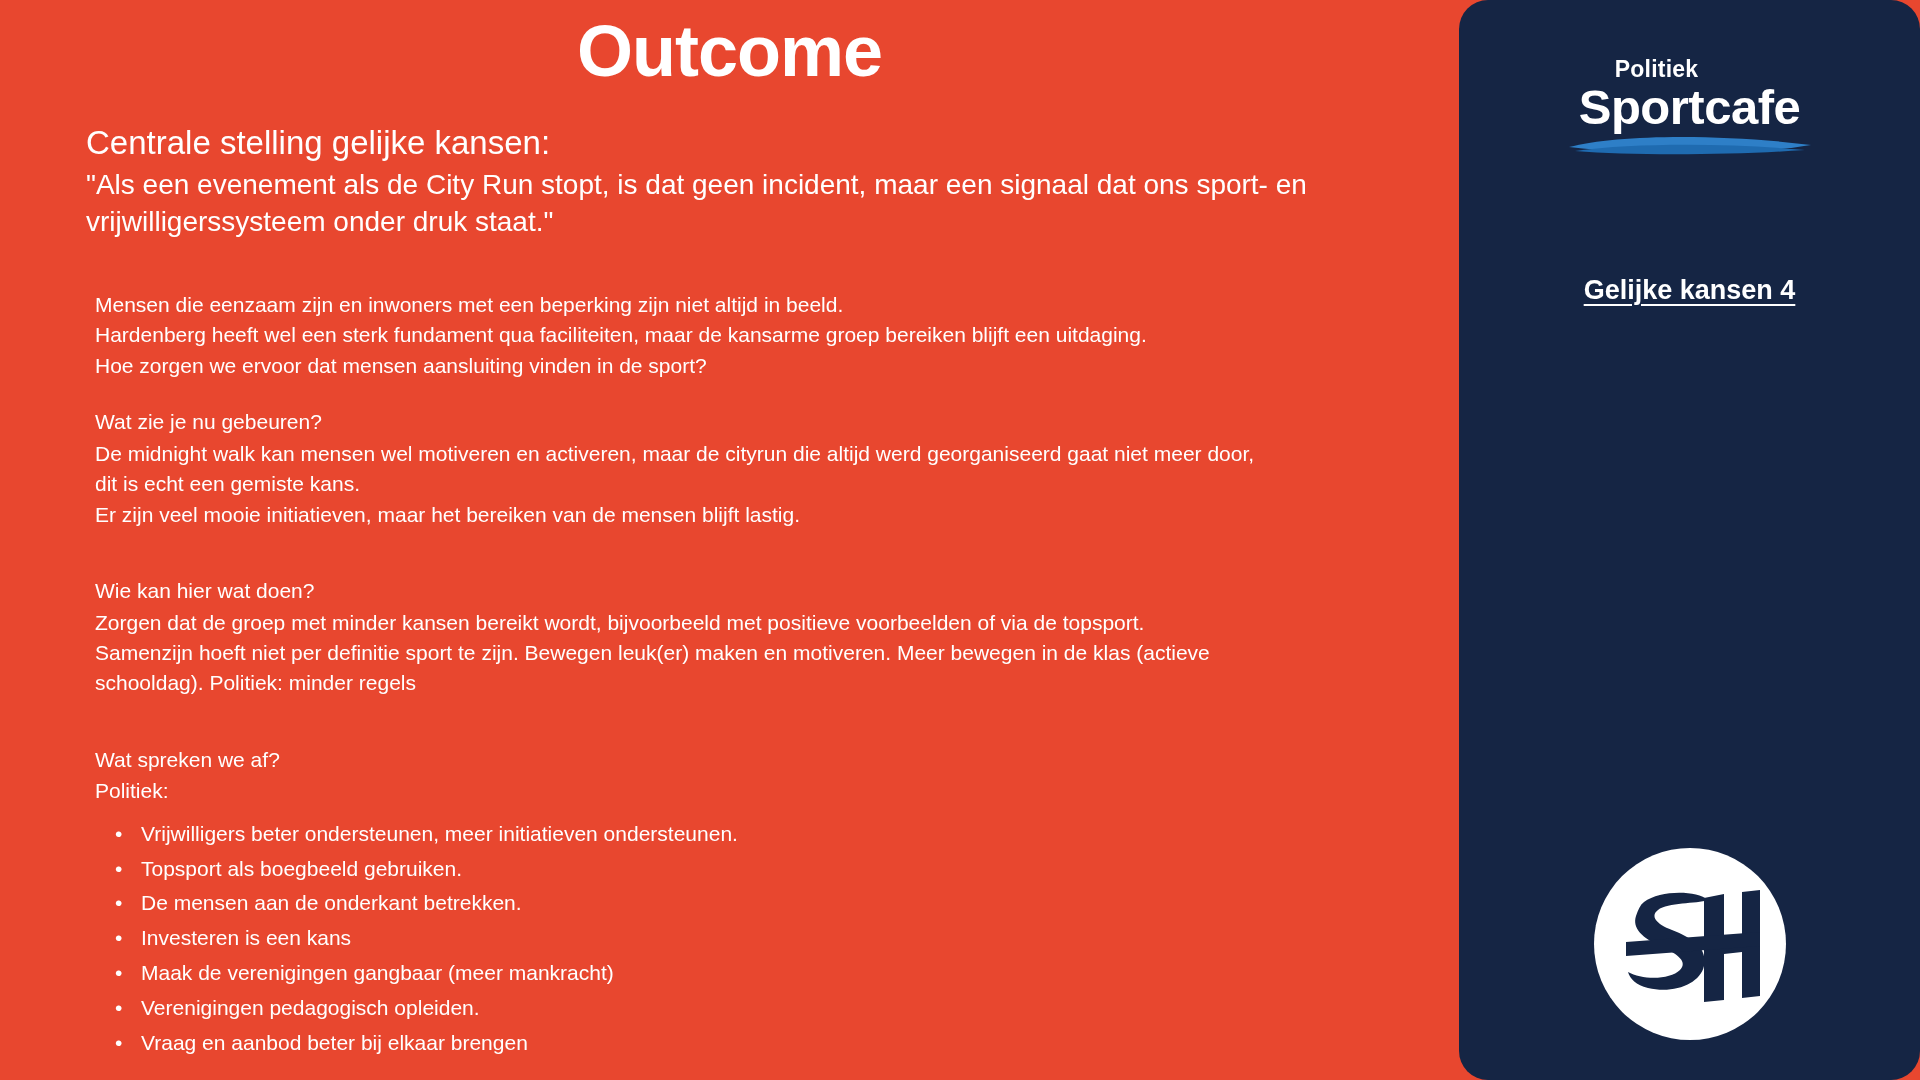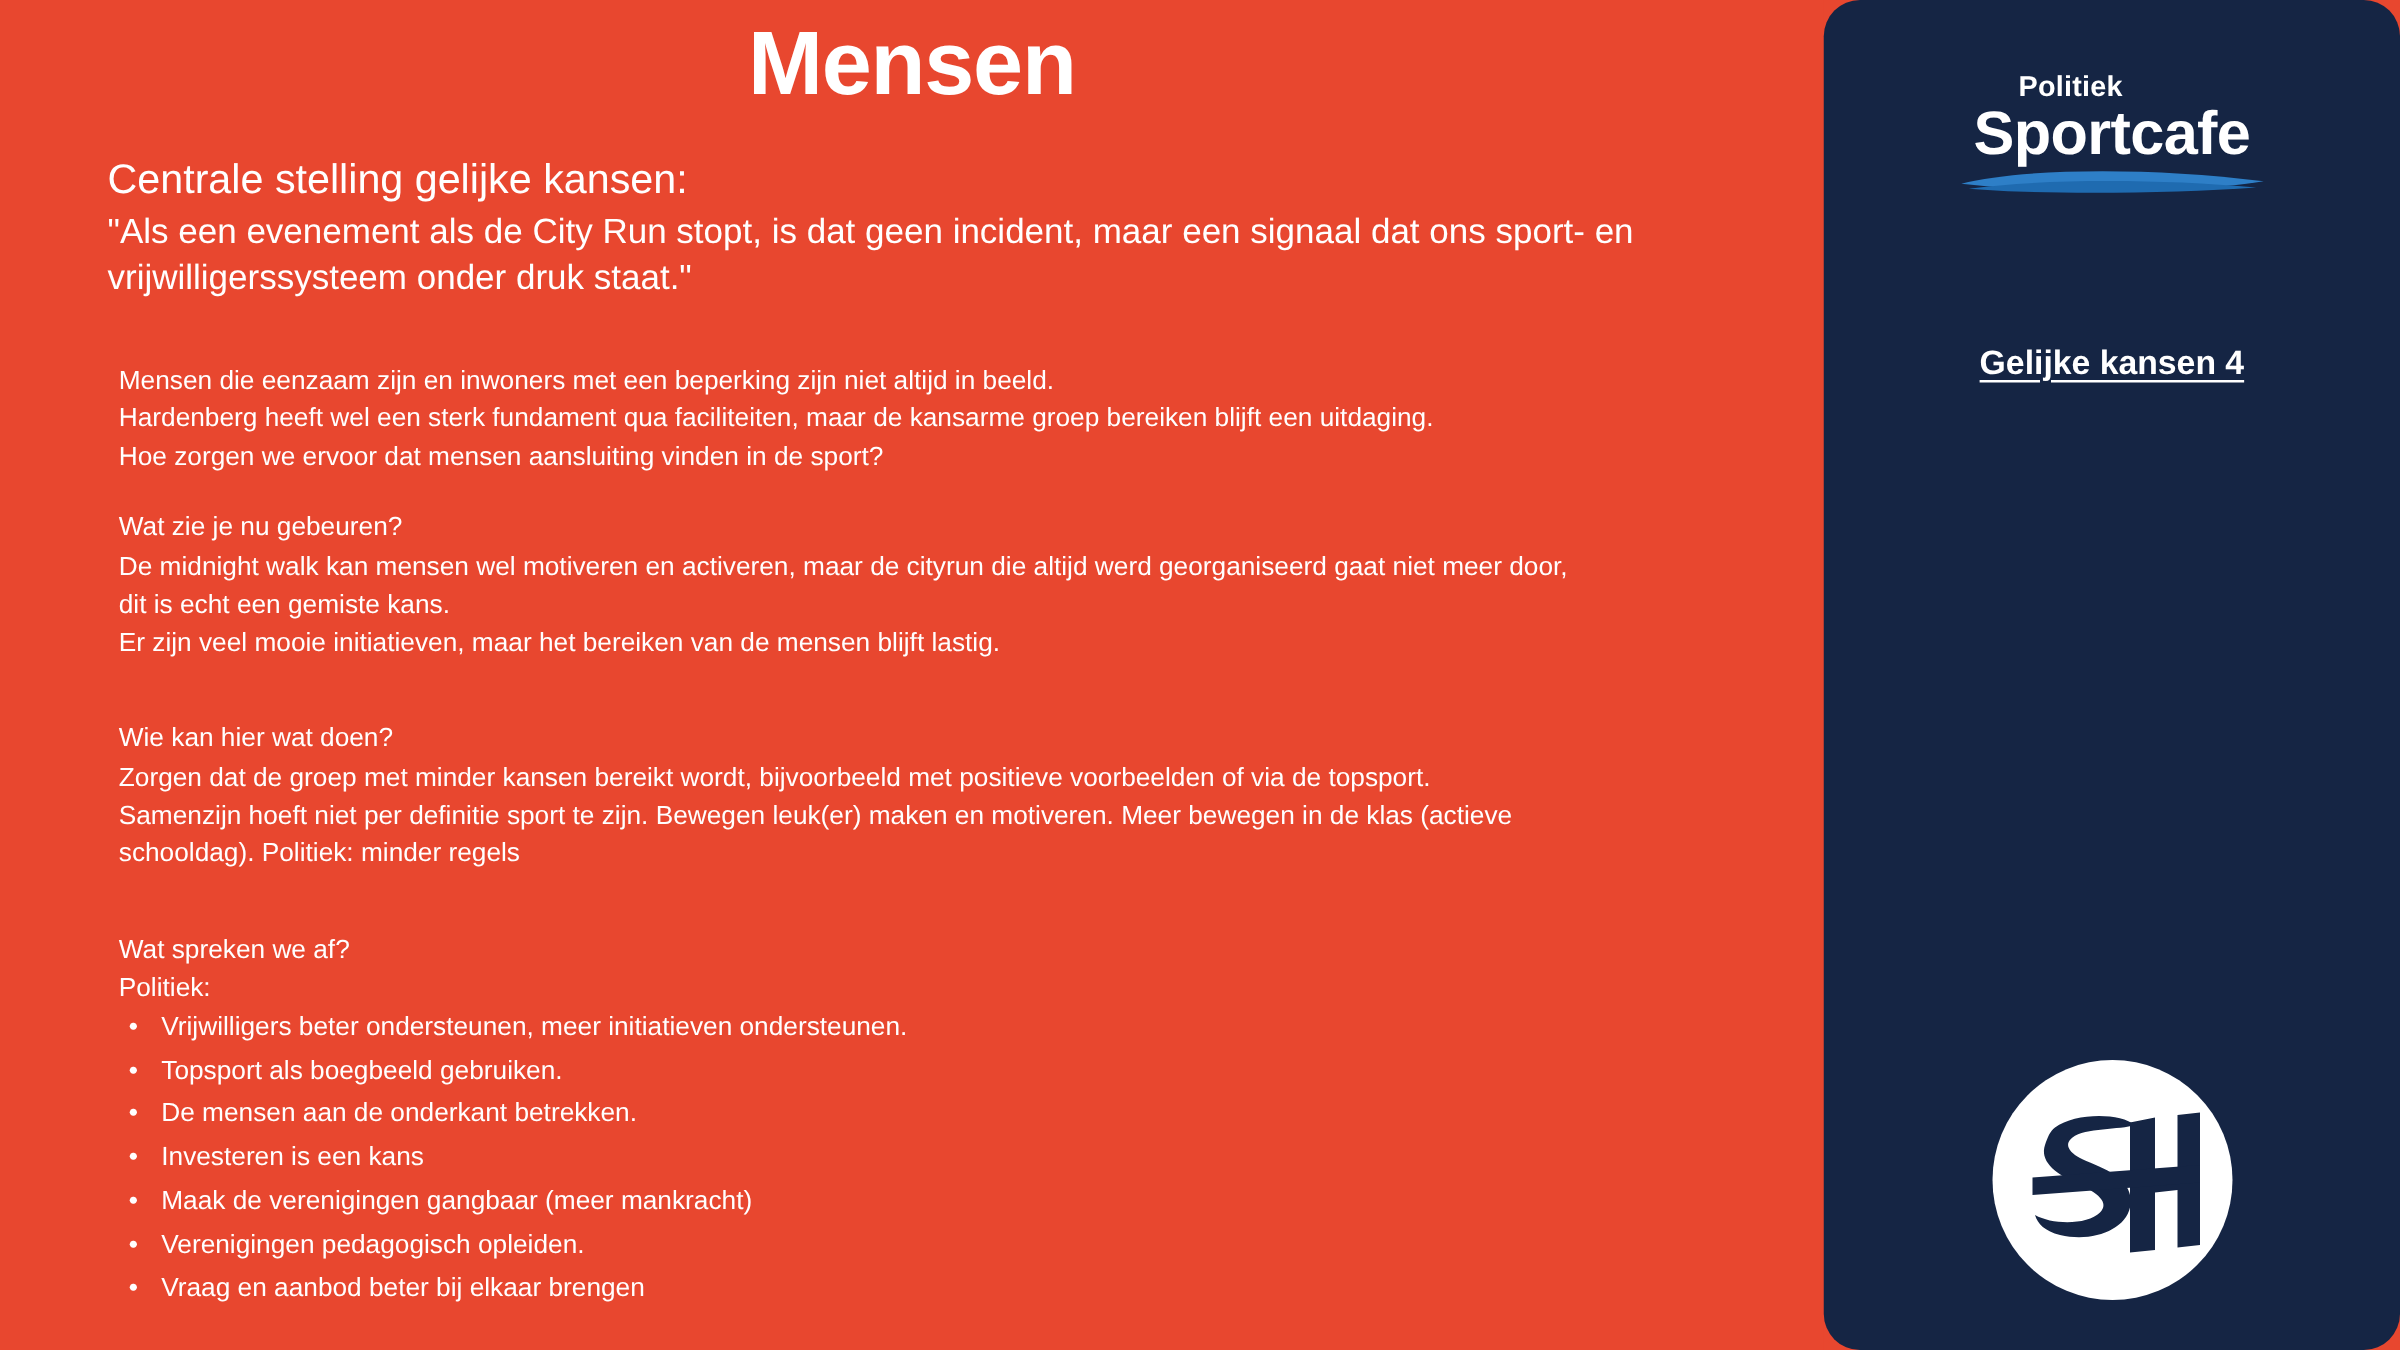--- a/index.html
+++ b/index.html
@@ -77,21 +77,21 @@
     font-weight: normal;
     margin-bottom: 1px;
   }
   .section-line {
     font-size: 21px;
     line-height: 1.45;
     font-weight: normal;
   }
   .bullets {
     list-style: none;
-    margin: 0;
+    margin: 12px;
     padding: 0;
   }
   .bullets li {
     position: relative;
     font-size: 21px;
     line-height: 1.42;
     padding-left: 34px;
     margin-bottom: 5px;
   }
   .bullets li::before {
@@ -168,21 +168,21 @@
     display: block;
   }
 </style>
 </head>
 <body>
 
 <div class="slide">
 
   <div class="content">
 
-    <div class="title">Mensen</div>
+    <div class="title">Outcome</div>
 
     <div class="subtitle-block">
       <div class="subtitle-lead">Centrale stelling gelijke kansen:</div>
       <div class="subtitle-quote">"Als een evenement als de City Run stopt, is dat geen incident, maar een signaal dat ons sport- en vrijwilligerssysteem onder druk staat."</div>
     </div>
 
     <div class="sections">
 
       <div class="section">
         <div class="section-line">Mensen die eenzaam zijn en inwoners met een beperking zijn niet altijd in beeld.</div>

